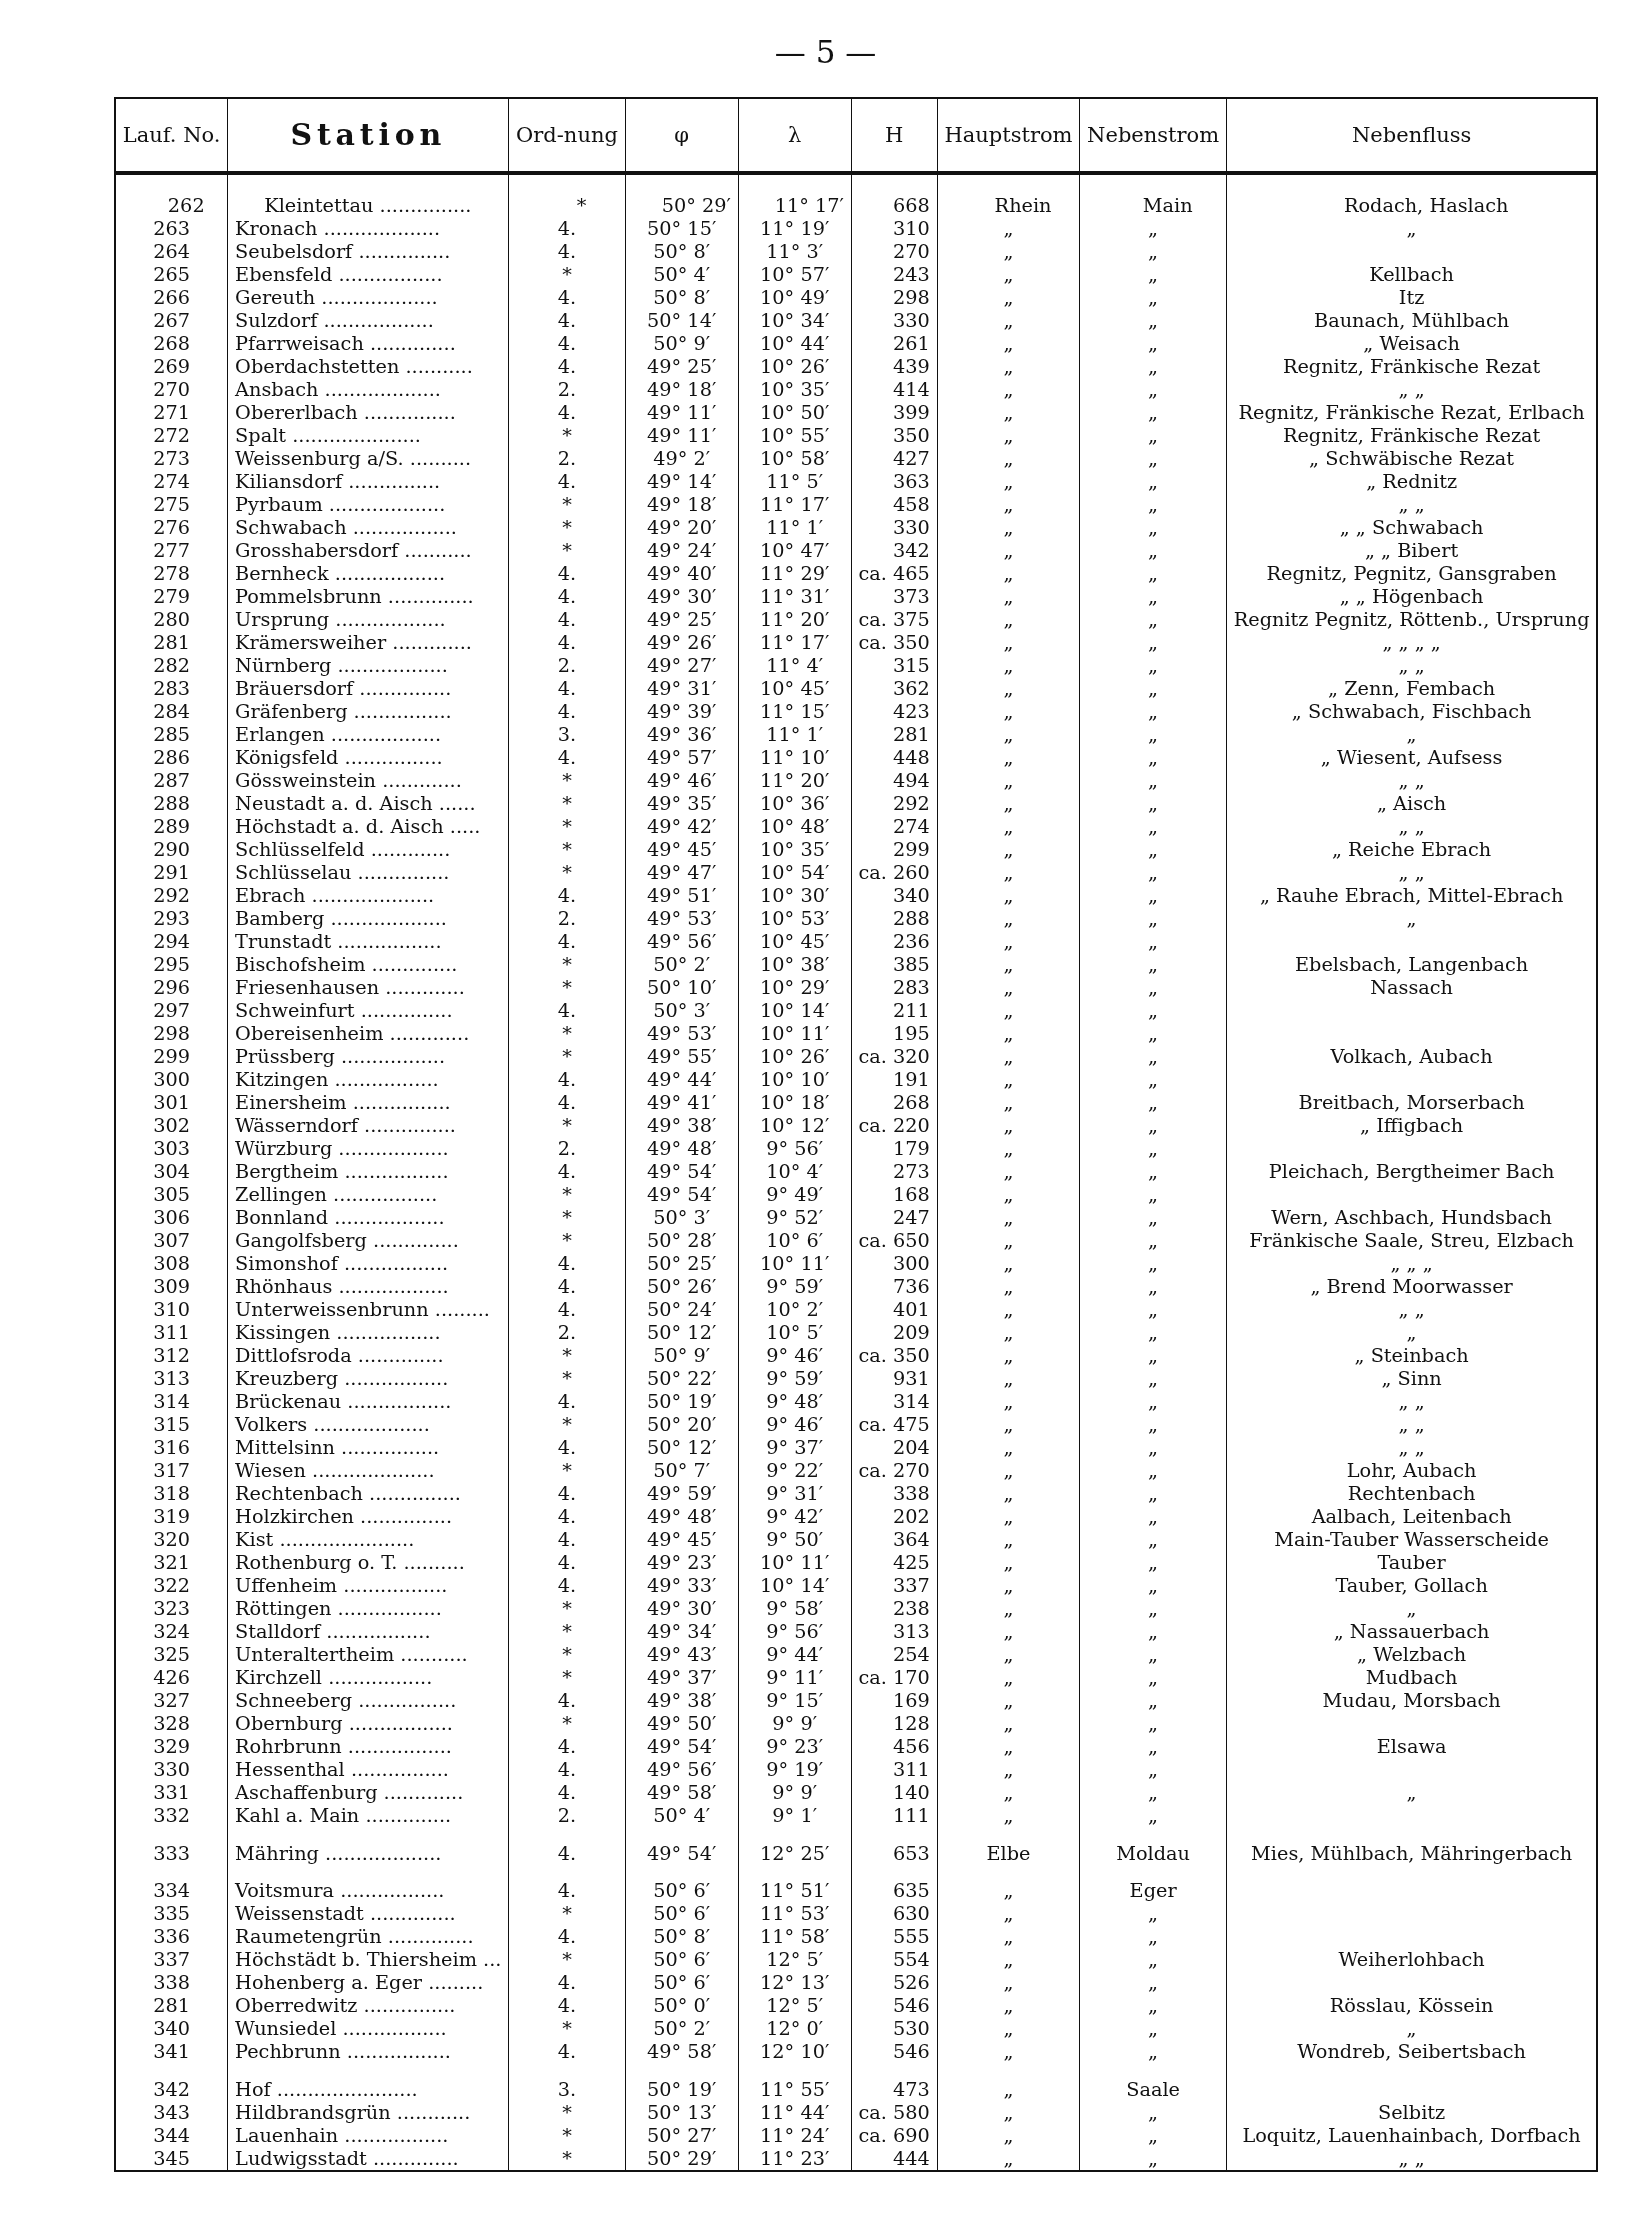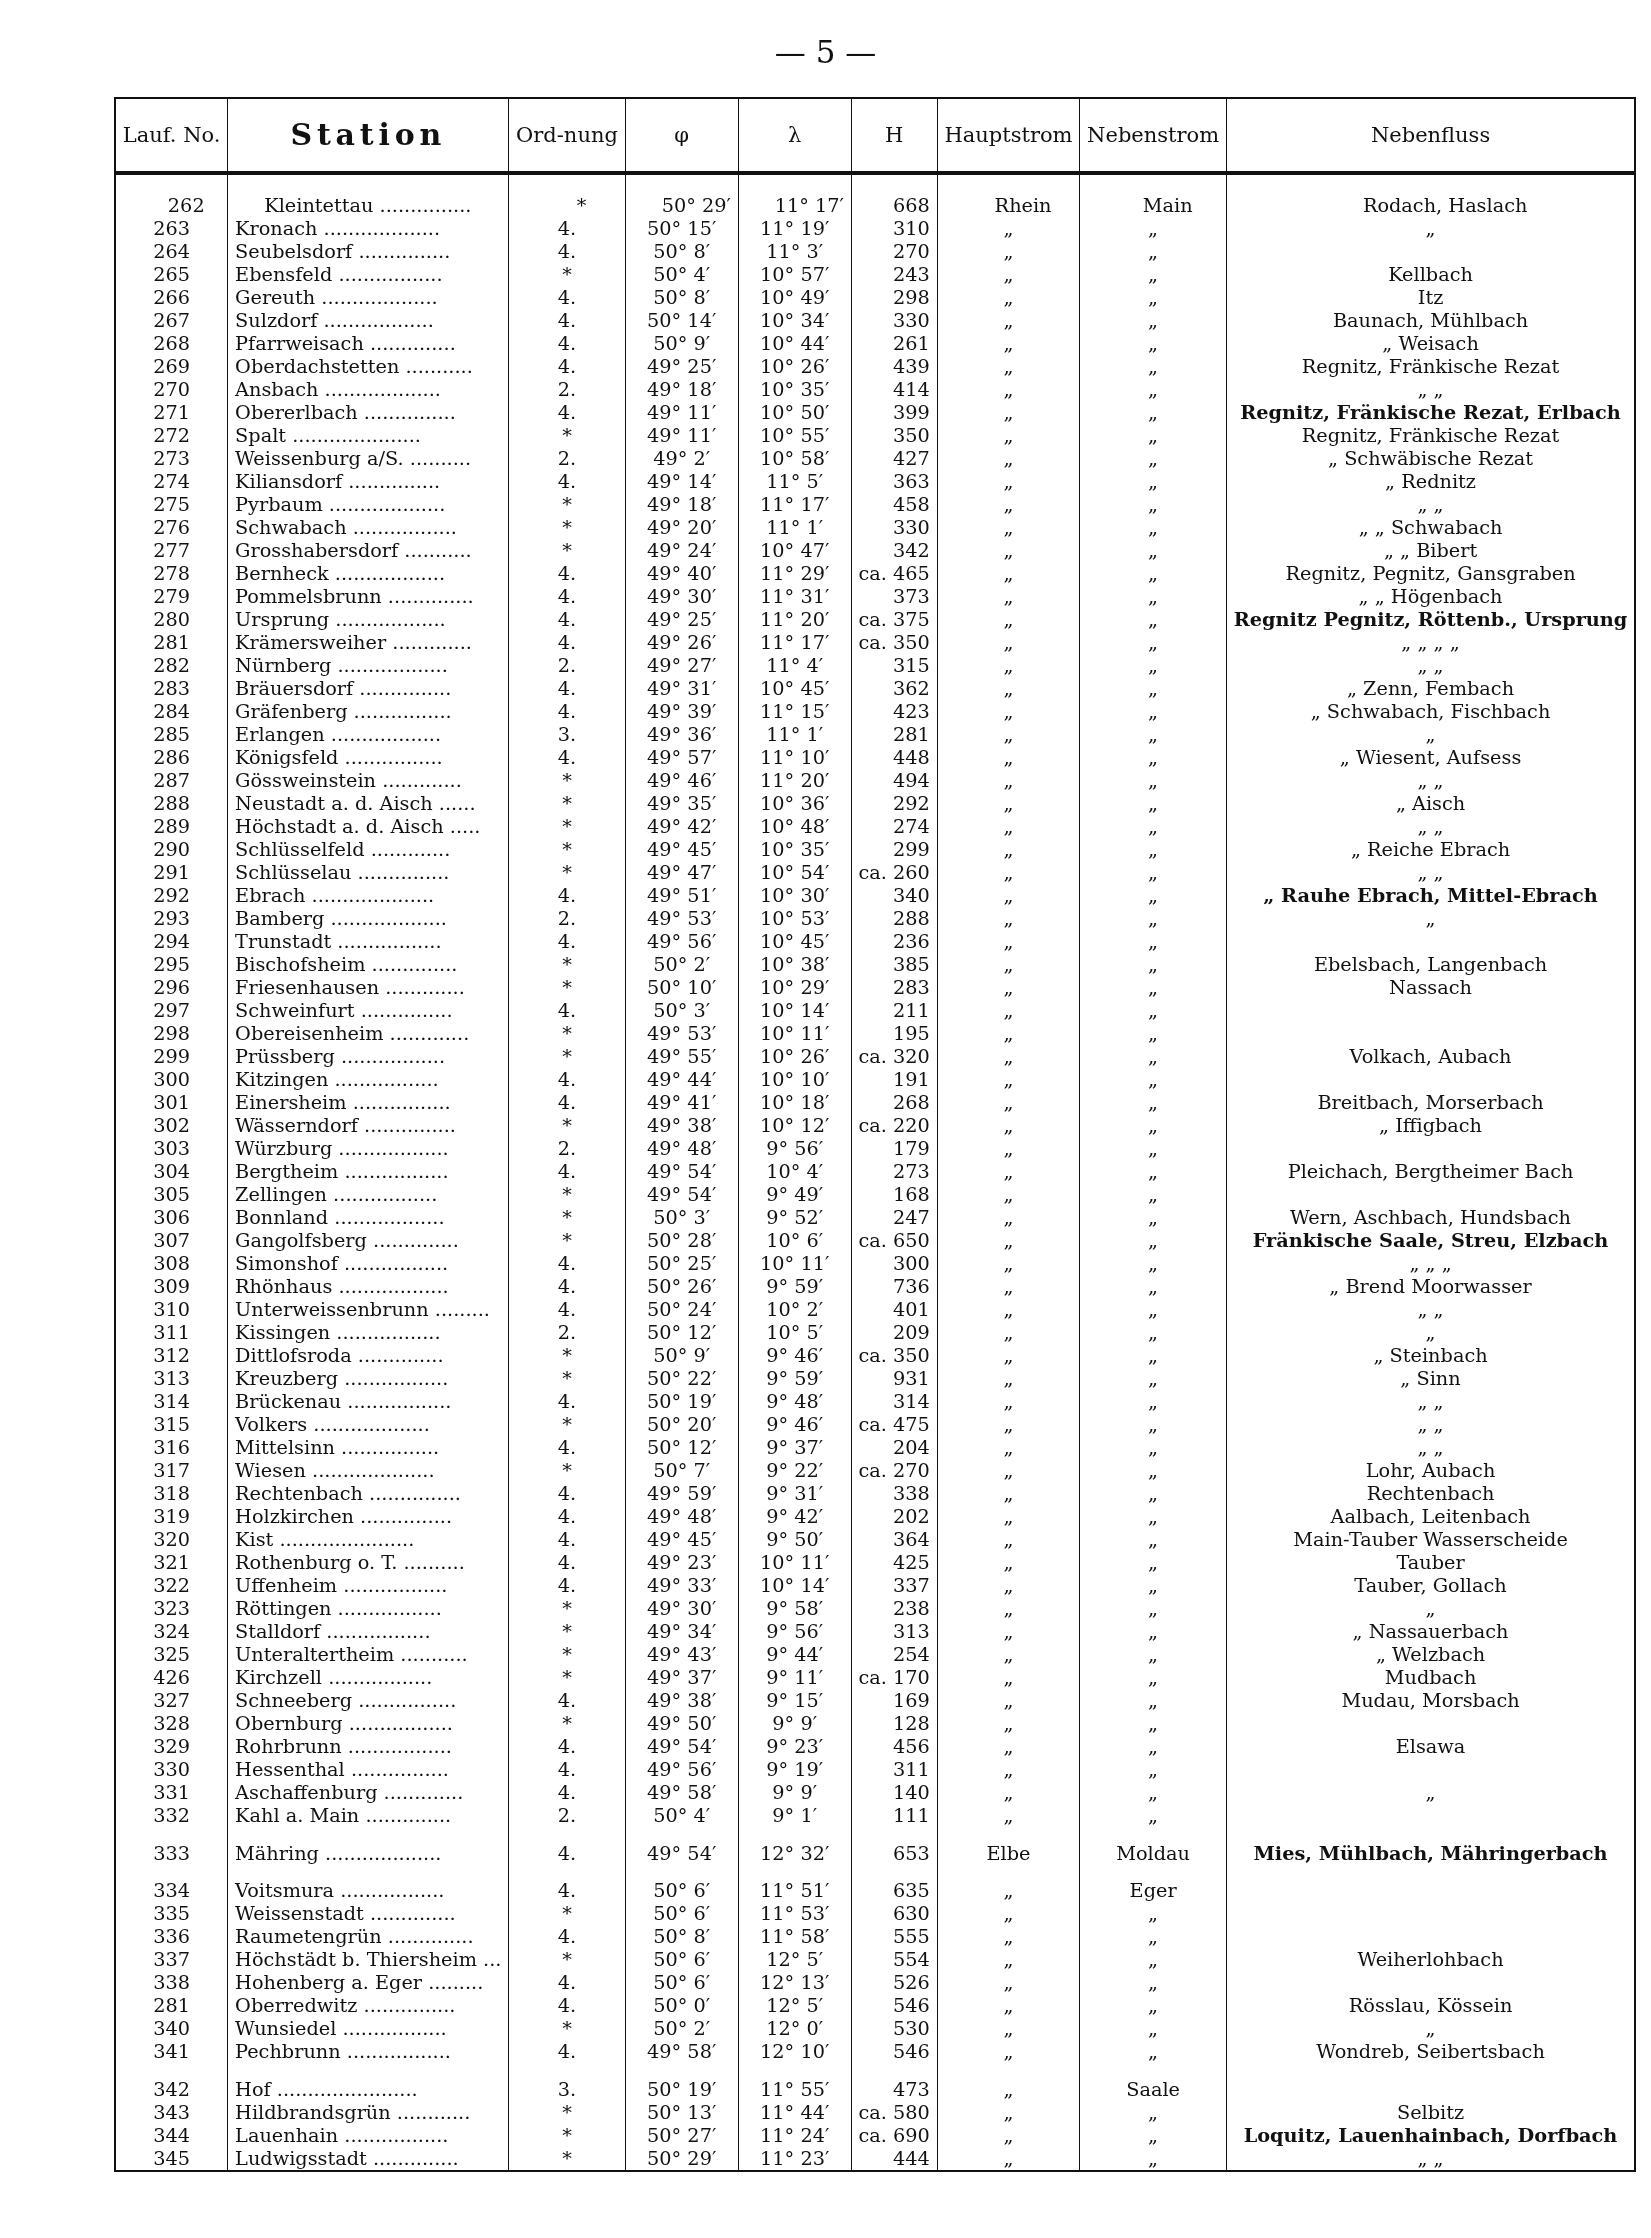--- a/index.html
+++ b/index.html
@@ -10,21 +10,21 @@
   .tbl thead th{font-weight:normal;height:72px;border-bottom:4.8px solid #111;vertical-align:middle;text-align:center;font-size:21px;line-height:22px;}
   .tbl thead th.st{font-size:30px;letter-spacing:4.8px;font-weight:bold;}
   .tbl tbody td{vertical-align:top;}
   .c-no{width:58px;text-align:center;}
   .c-st{width:270px;text-align:left;}
   .c-or{width:43px;text-align:center;}
   .c-phi,.c-lam{width:72px;text-align:center;}
   .c-h{width:72px;text-align:right;}
   .c-hs,.c-ns{width:106px;text-align:center;}
   .c-nf{width:270px;text-align:center;font-size:18.3px;}
-  .small{font-size:13.5px;font-weight:bold;}
+  .small{font-size:13.5px;}
   tr.gap td{padding-top:14.5px;}
   tr.first td{padding-top:19.3px;padding-left:36px;}
 </style>
 </head>
 <body>
 
 <div class="pagenum">— 5 —</div>
 
 <table class="tbl">
   <thead>
@@ -820,21 +820,21 @@
         <td class="c-h">111</td>
         <td class="c-hs">„</td>
         <td class="c-ns">„</td>
         <td class="c-nf"></td>
       </tr>
       <tr class="gap">
         <td class="c-no">333</td>
         <td class="c-st">Mähring ...................</td>
         <td class="c-or">4.</td>
         <td class="c-phi">49° 54′</td>
-        <td class="c-lam">12° 32′</td>
+        <td class="c-lam">12° 25′</td>
         <td class="c-h">653</td>
         <td class="c-hs">Elbe</td>
         <td class="c-ns">Moldau</td>
         <td class="c-nf small">Mies, Mühlbach, Mähringerbach</td>
       </tr>
       <tr class="gap">
         <td class="c-no">334</td>
         <td class="c-st">Voitsmura .................</td>
         <td class="c-or">4.</td>
         <td class="c-phi">50° 6′</td>

